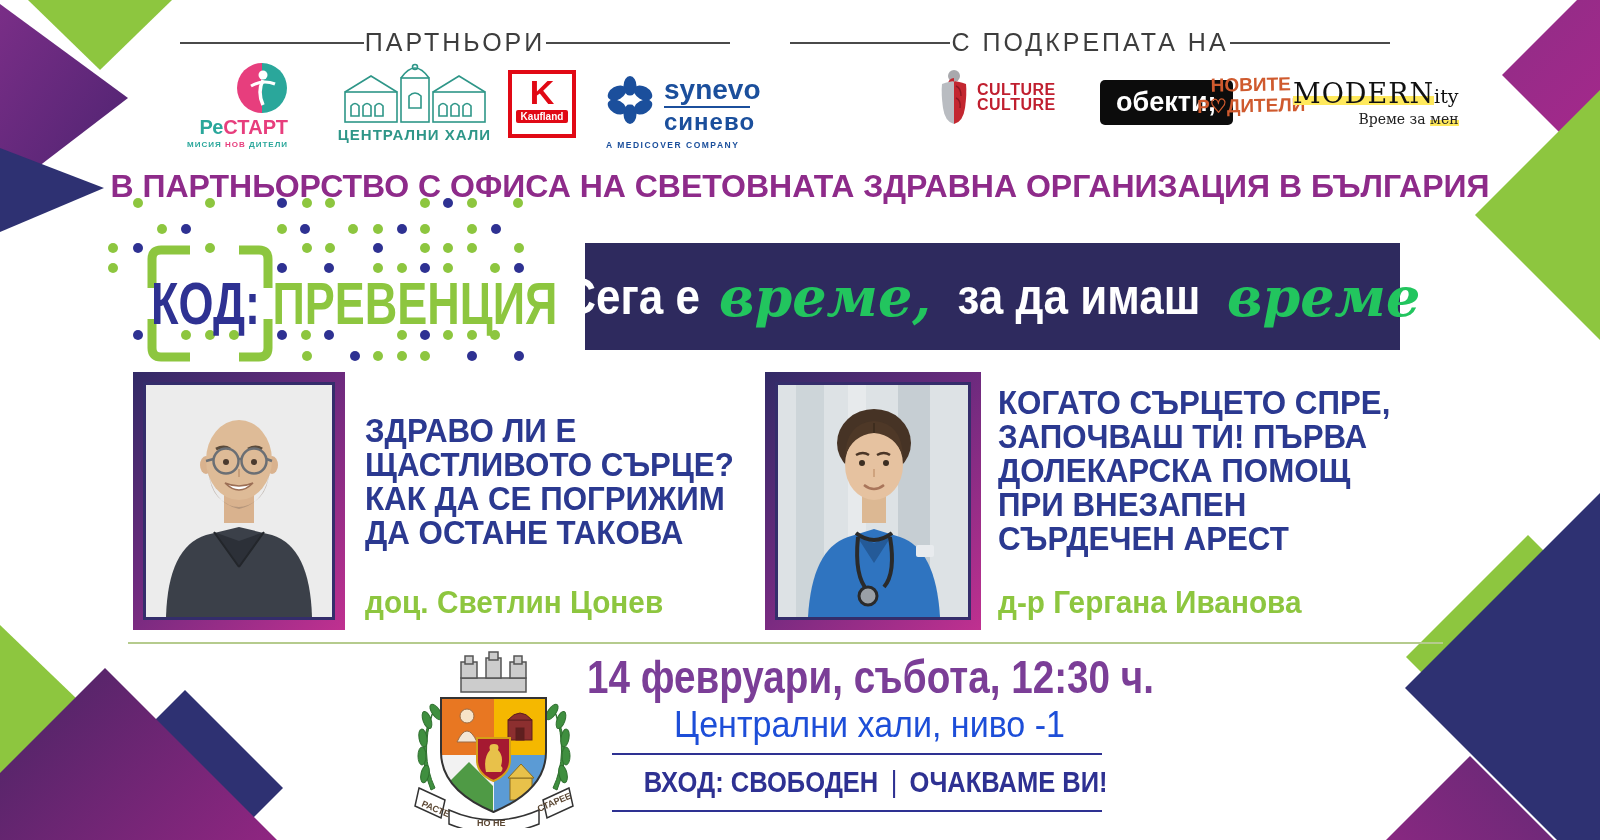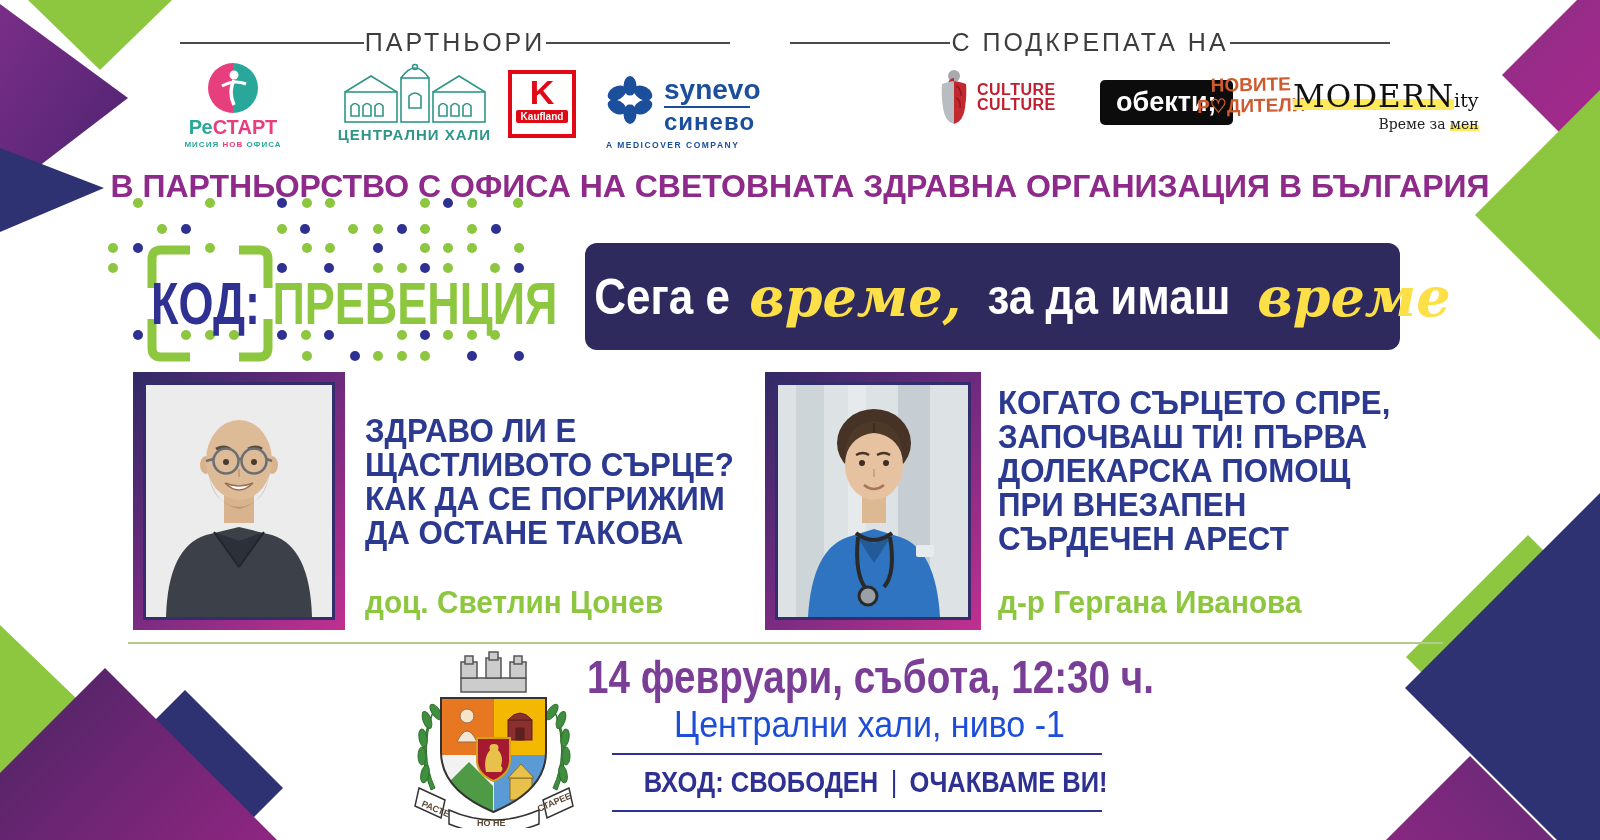--- a/index.html
+++ b/index.html
@@ -28,38 +28,38 @@
   .syn-line{width:86px;height:2px;background:#1b4f9c;margin:2px 0;}
   .syn-cyr{color:#1b4f9c;font-weight:bold;font-size:24px;letter-spacing:1px;}
   .syn-tag{color:#1b4f9c;font-weight:bold;font-size:8.5px;letter-spacing:1.5px;margin-top:6px;}
 
   
   .pre-label{font-family:"DejaVu Serif",serif;font-style:italic;font-size:15px;color:#222;margin-top:3px;}
   .pre-tag{width:78px;height:3px;background:#c4c4c4;margin-top:4px;}
   .str-words{color:#c01f2f;font-weight:bold;font-size:16px;line-height:15px;letter-spacing:.5px;}
   .obekti{background:#0c0c0c;color:#fff;font-weight:bold;font-size:27px;border-radius:5px;padding:7px 16px;}
   .parents{color:#cf5a2e;font-weight:bold;font-size:19px;line-height:21px;text-align:center;transform:rotate(-1deg);}
-  .mod-main{font-family:"DejaVu Serif",serif;font-size:31px;color:#111;letter-spacing:1px;
+  .mod-main{font-family:"DejaVu Serif",serif;font-size:27px;color:#111;letter-spacing:1px;
             background:linear-gradient(180deg,rgba(0,0,0,0) 58%,#ffe95c 58%,#ffe95c 88%,rgba(0,0,0,0) 88%);}
   .mod-suffix{font-family:"DejaVu Serif",serif;font-size:19px;color:#111;}
   .mod-tag{font-family:"DejaVu Serif",serif;font-size:14px;color:#222;margin-top:2px;align-self:flex-end;}
   .mod-tag .hl{background:linear-gradient(180deg,rgba(0,0,0,0) 55%,#ffe95c 55%,#ffe95c 92%,rgba(0,0,0,0) 92%);}
 
   
   .who{width:1600px;text-align:center;color:#8e2b8a;font-weight:bold;font-size:32px;letter-spacing:0;}
 
   
   .kodline{font-weight:bold;font-size:60px;line-height:58px;}
   .kod{color:#2e3192;}
   .prev{color:#8dc63f;}
 
   
-  .banner{left:585px;top:243px;width:815px;height:107px;background:#2e2a5e;display:flex;align-items:center;justify-content:flex-start;border-radius:12px;}
+  .banner{left:585px;top:243px;width:815px;height:107px;background:#2e2a5e;display:flex;align-items:center;justify-content:center;}
   .slogan-white{color:#fff;font-weight:bold;font-size:50px;transform:scaleX(.88);transform-origin:center;display:inline-block;white-space:nowrap;}
-  .slogan-green{color:#fde047;font-family:"DejaVu Serif",serif;font-style:italic;font-weight:bold;font-size:54px;display:inline-block;margin:0 10px;}
+  .slogan-green{color:#22c55e;font-family:"DejaVu Serif",serif;font-style:italic;font-weight:bold;font-size:54px;display:inline-block;margin:0 10px;}
 
   
   .frame{padding:10px;background:linear-gradient(135deg,#312a66 0%,#6c2a7e 45%,#c03090 100%);}
   .frame .inner{width:100%;height:100%;border:3px solid #342d6b;box-sizing:border-box;background:#ececec;}
   .title-line{color:#2b3990;font-weight:bold;font-size:34px;line-height:34px;}
   .title-line .cond{transform:scaleX(.92);}
   .spk-name{color:#8dc63f;font-weight:bold;font-size:32px;}
   .spk-name .cond{transform:scaleX(.93);}
 
   .green-rule{left:128px;top:642px;width:1315px;height:2px;background:#b5cb8d;}
@@ -119,35 +119,35 @@
     <div class="rule"></div>
     <div class="lbl">ПАРТНЬОРИ</div>
     <div class="rule"></div>
   </div>
   <div class="abs sect" style="left:790px;top:28px;width:600px;">
     <div class="rule"></div>
     <div class="lbl">С ПОДКРЕПАТА НА</div>
     <div class="rule"></div>
   </div>
 
-  <div class="abs logo" style="left:178px;top:62px;width:110px;">
+  <div class="abs logo" style="left:178px;top:62px;width:110px;align-items:flex-end;">
     <svg width="52" height="52" viewBox="0 0 52 52">
       <path d="M26,1 A25,25 0 0 0 26,51 Z" fill="#e73e7d"></path>
       <path d="M26,1 A25,25 0 0 1 26,51 Z" fill="#2aa79b"></path>
       <circle cx="27" cy="13" r="4.5" fill="#fff"></circle>
       <path d="M27,18 Q21,30 27,43" stroke="#fff" stroke-width="3.5" fill="none"></path>
       <path d="M15,24 Q27,17 39,22" stroke="#fff" stroke-width="3" fill="none"></path>
     </svg>
     <div class="restart-txt">
       <span style="color:#2aa79b;">Ре</span><span style="color:#e73e7d;">СТАРТ</span>
     </div>
     <div class="restart-tag">
       <span style="color:#2aa79b;">МИСИЯ</span>
       <span style="color:#e73e7d;">НОВ</span>
-      <span style="color:#2aa79b;">ОФИСА</span>
+      <span style="color:#2aa79b;">ДИТЕЛИ</span>
     </div>
   </div>
 
   <div class="abs logo" style="left:332px;top:60px;width:165px;">
     <svg width="160" height="64" viewBox="0 0 160 64" fill="none" stroke="#2e9688" stroke-width="1.6">
       <rect x="66" y="18" width="28" height="44"></rect>
       <path d="M66,18 Q80,-2 94,18"></path>
       <path d="M74,48 v-12 q6,-6 12,0 v12 z"></path>
       <rect x="10" y="32" width="52" height="30"></rect>
       <path d="M10,32 L36,16 L62,32"></path>

